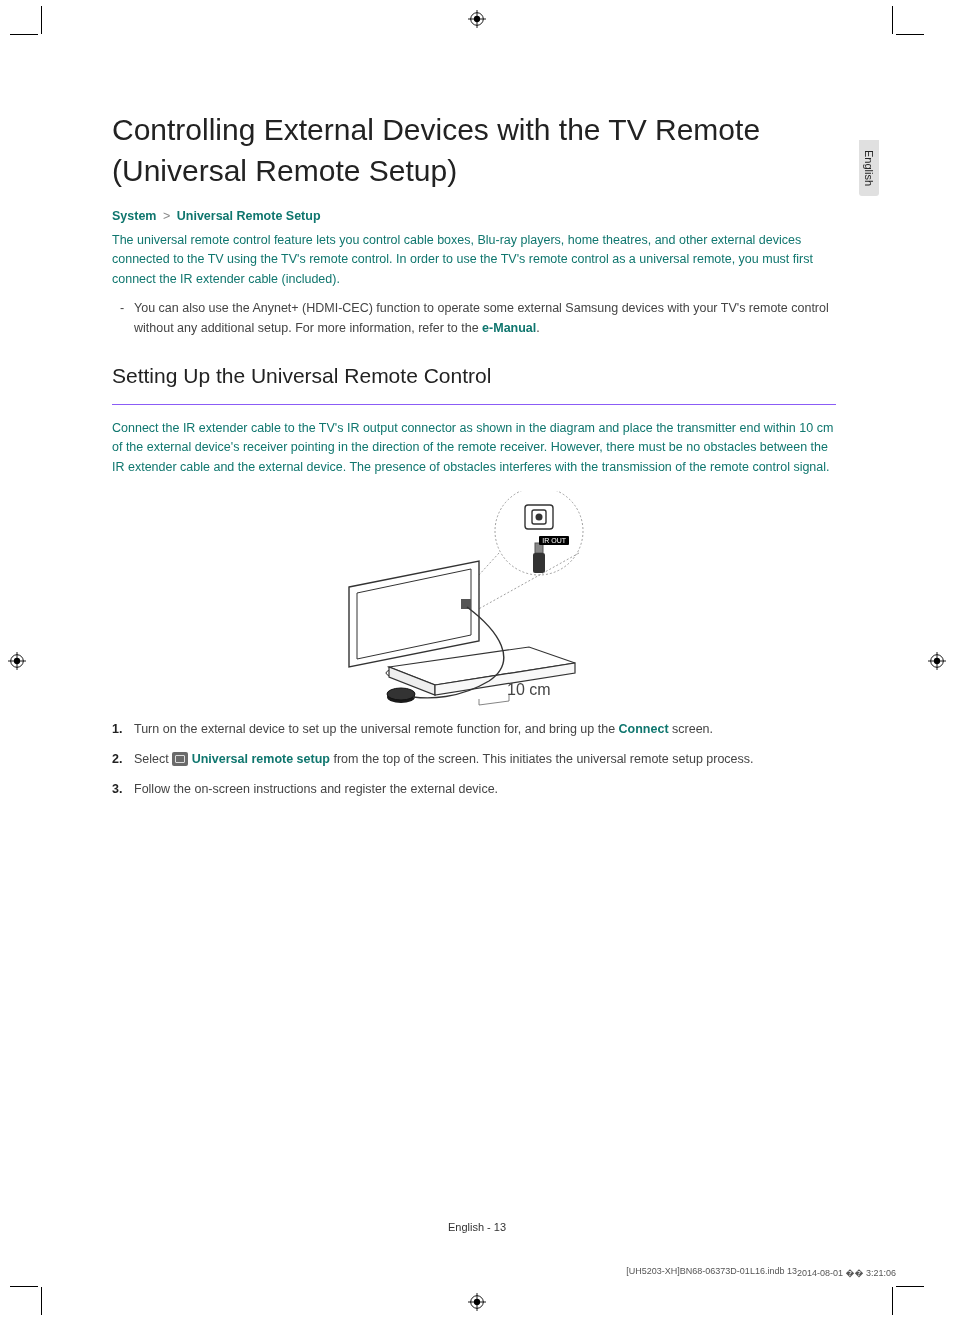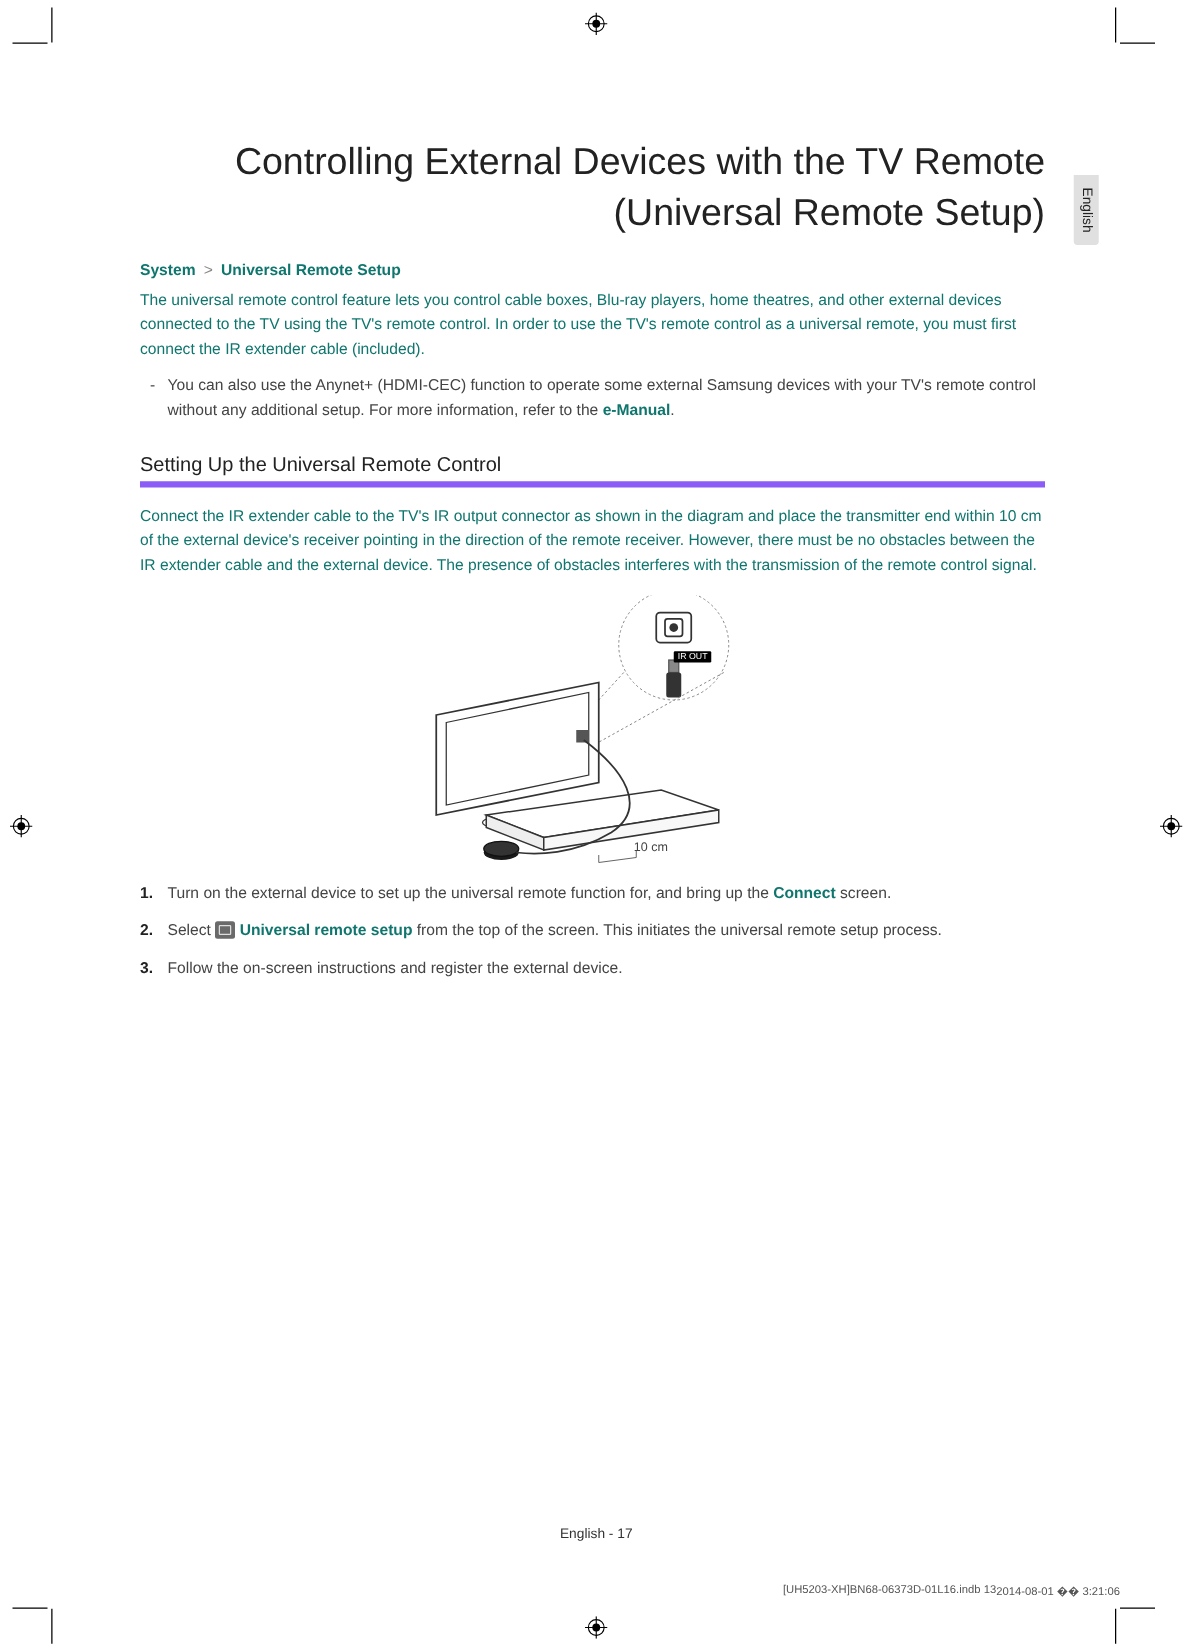--- a/index.html
+++ b/index.html
@@ -48,21 +48,20 @@
       font-size: 11px;
       border-radius: 0 0 3px 3px;
       color: #222;
     }
     h1 {
       font-size: 30px;
       font-weight: normal;
       color: #222;
       line-height: 1.35;
       margin-bottom: 18px;
-      text-align: right;
     }
     .breadcrumb {
       font-size: 12.5px;
       color: #222;
       margin-bottom: 8px;
     }
     .breadcrumb .sep { color: #888; margin: 0 3px; }
     .bullet-list { list-style: none; margin-bottom: 10px; }
     .bullet-list li {
       font-size: 12.5px;
@@ -78,46 +77,46 @@
       left: 8px;
     }
     .para {
       font-size: 12.5px;
       color: #0f766e;
       line-height: 1.55;
       margin-bottom: 10px;
     }
     .bold { font-weight: bold; color: #0f766e; }
     h2 {
-      font-size: 16px;
+      font-size: 21px;
       font-weight: normal;
       color: #222;
-      border-bottom: 5px solid #8b5cf6;
-      padding-bottom: 3px;
+      border-bottom: 1px solid #8b5cf6;
+      padding-bottom: 16px;
       margin-top: 26px;
       margin-bottom: 14px;
     }
     .diagram-box {
       width: 290px;
       margin: 14px auto 8px;
       position: relative;
     }
     .diagram-box svg { width: 100%; height: auto; display: block; }
     .ir-label {
       position: absolute;
       top: 45px; right: 50px;
       background: #000; color: #fff;
       font-size: 7px; padding: 1px 3px;
       border-radius: 1px;
     }
     .dist-label {
       position: absolute;
       bottom: 12px;
       left: 178px;
-      font-size: 10px;
+      font-size: 16px;
       color: #444;
     }
     ol.steps { list-style: none; counter-reset: step; margin-top: 4px; }
     ol.steps li {
       font-size: 12.5px;
       color: #444;
       line-height: 1.6;
       padding-left: 22px;
       position: relative;
       margin-bottom: 10px;
@@ -275,17 +274,17 @@
     </li>
     <li>
       <span>Select </span><span class="inline-icon"></span> <span class="bold">Universal remote setup</span><span> from the top of the screen. This initiates the universal remote setup process.</span>
     </li>
     <li>
       <span>Follow the on-screen instructions and register the external device.</span>
     </li>
   </ol>
 </div>
 
-<div class="footer-page">English - 17</div>
+<div class="footer-page">English - 13</div>
 <div class="footer-meta">
   <span>[UH5203-XH]BN68-06373D-01L16.indb   13</span>
   <span>2014-08-01   �� 3:21:06</span>
 </div>
 
 </body></html>

